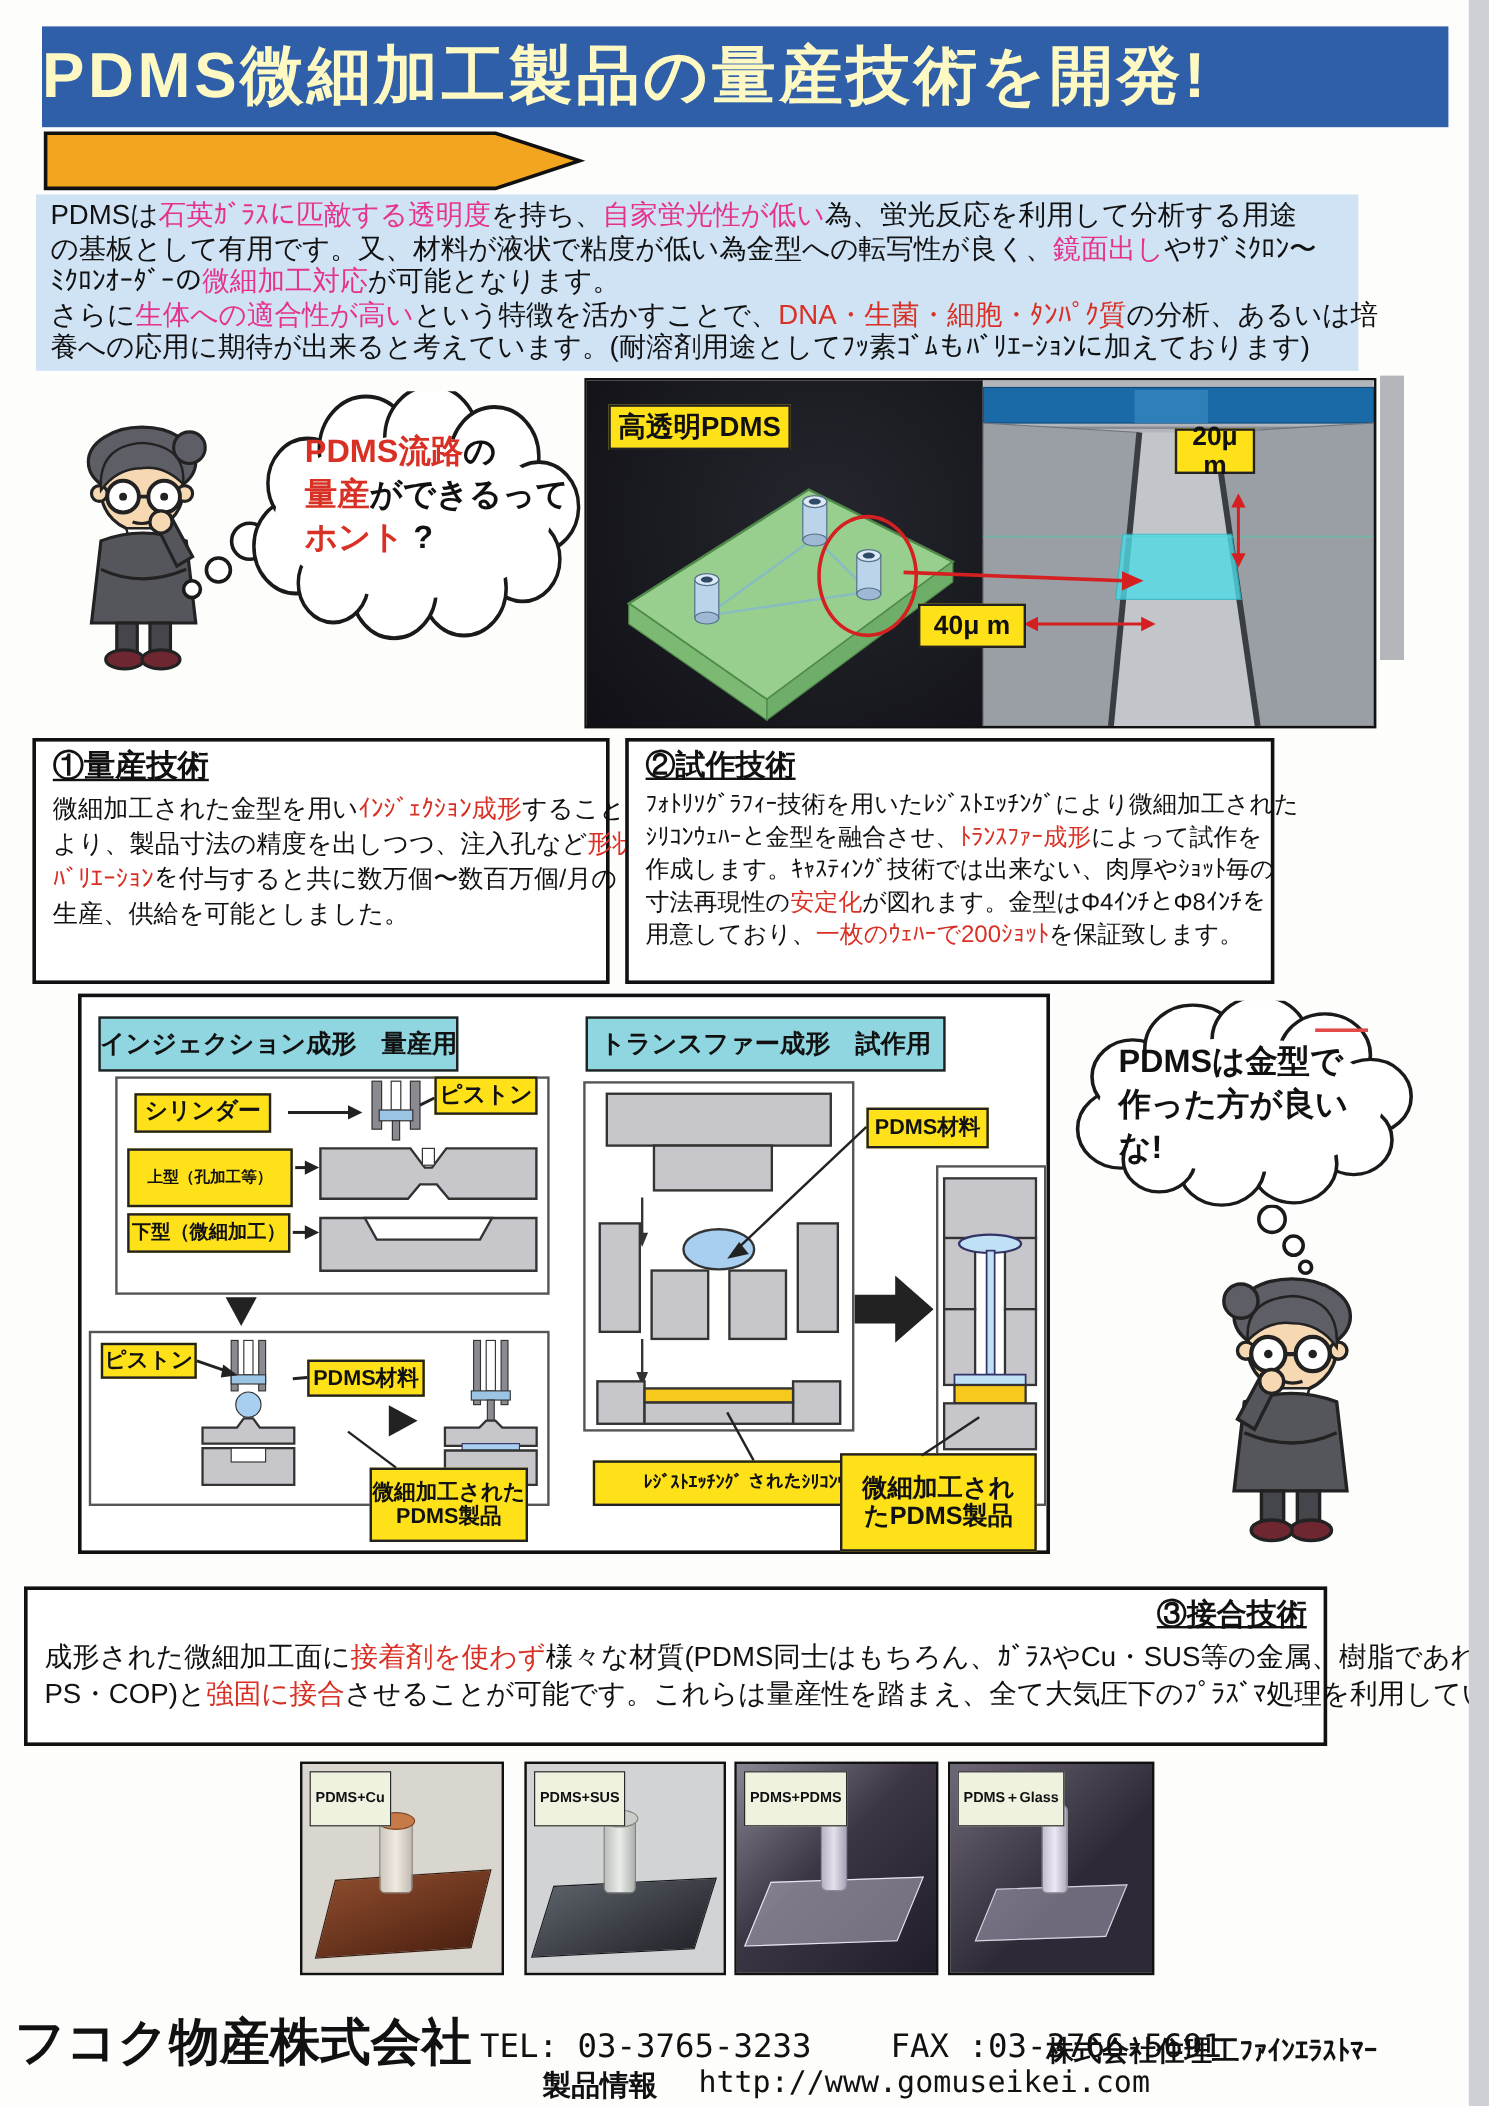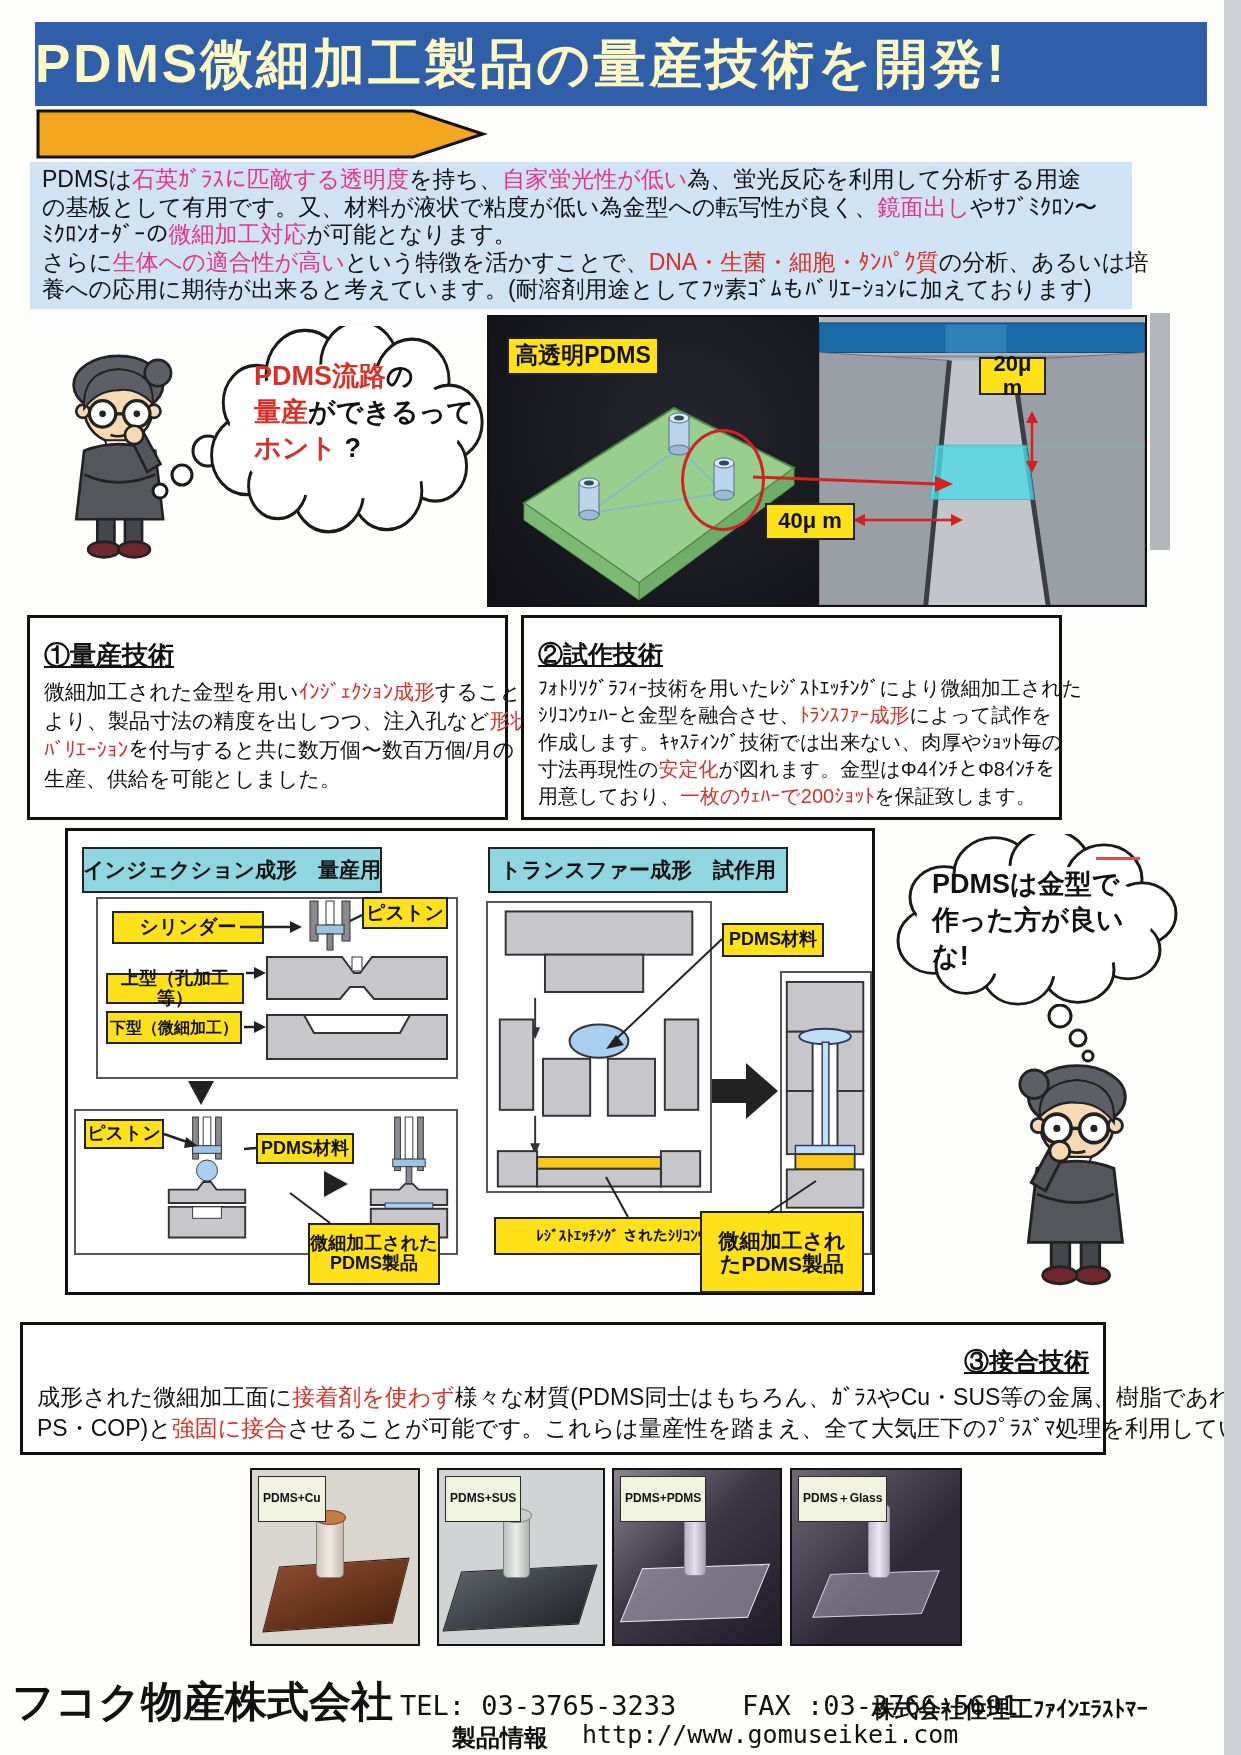--- a/index.html
+++ b/index.html
@@ -8,21 +8,21 @@
   .abs{position:absolute;}
   .seg-pink{color:#e5338d;}
   .seg-red{color:#d93025;}
   #banner{left:35px;top:22px;width:1172px;height:84px;background:#2e5fa8;}
   #banner .t{width:100%;text-align:left;line-height:84px;color:#fef9c3;font-weight:bold;
              font-size:53px;letter-spacing:3px;white-space:nowrap;}
   #feature-wrap{left:35px;top:108px;width:465px;height:52px;}
   #feature-text{left:52px;top:112px;font-size:35px;font-weight:bold;color:#111;white-space:nowrap;}
   #intro{left:30px;top:162px;width:1102px;height:147px;background:#cfe3f5;padding:4px 12px;box-sizing:border-box;}
   #intro div{font-size:23px;line-height:27.5px;font-weight:500;white-space:nowrap;}
-  .techbox{background:#fff;border:3px solid #111;box-sizing:border-box;padding:20px 14px;}
+  .techbox{background:#fff;border:3px solid #111;box-sizing:border-box;padding:3px 14px;}
   .techbox .title{font-weight:bold;text-decoration:underline;margin-bottom:4px;}
   #box1 .title{font-size:26px;}
   #box1 .bl{font-size:21px;line-height:29px;white-space:nowrap;}
   #box2 .title{font-size:25px;}
   #box2 .bl{font-size:20px;line-height:27px;white-space:nowrap;}
   #box3 .title{font-size:25px;text-align:right;}
   #box3 .bl{font-size:23px;line-height:31px;white-space:nowrap;}
   .ylab{background:#ffe11a;border:2px solid #222;box-sizing:border-box;display:flex;
         align-items:center;justify-content:center;font-weight:bold;text-align:center;line-height:1.1;}
   .cyanhead{background:#8fd6e0;border:2px solid #222;box-sizing:border-box;display:flex;
@@ -184,23 +184,23 @@
     <div class="bl"><span>作成します。ｷｬｽﾃｨﾝｸﾞ技術では出来ない、肉厚やｼｮｯﾄ毎の</span></div>
     <div class="bl"><span>寸法再現性の</span><span class="seg-red">安定化</span><span>が図れます。金型はΦ4ｲﾝﾁとΦ8ｲﾝﾁを</span></div>
     <div class="bl"><span>用意しており、</span><span class="seg-red">一枚のｳｪﾊｰで200ｼｮｯﾄ</span><span>を保証致します。</span></div>
   </div>
 
   <div class="abs" id="dbox">
     <div class="cyanhead abs" style="left:14px;top:16px;width:300px;height:46px;">インジェクション成形　量産用</div>
     <div class="cyanhead abs" style="left:420px;top:16px;width:300px;height:46px;">トランスファー成形　試作用</div>
 
     <div class="subbox abs" style="left:28px;top:66px;width:362px;height:182px;"></div>
-    <div class="ylab abs" style="left:44px;top:80px;width:152px;height:33px;font-size:19px;">シリンダー</div>
+    <div class="ylab abs" style="left:44px;top:80px;width:114px;height:33px;font-size:19px;">シリンダー</div>
     <div class="ylab abs" style="left:294px;top:66px;width:86px;height:32px;font-size:19px;">ピストン</div>
-    <div class="ylab abs" style="left:38px;top:126px;width:138px;height:31px;font-size:18px;margin-top:16px;">上型（孔加工等）</div>
+    <div class="ylab abs" style="left:38px;top:126px;width:138px;height:49px;font-size:13px;">上型（孔加工等）</div>
     <div class="ylab abs" style="left:38px;top:180px;width:136px;height:33px;font-size:16px;">下型（微細加工）</div>
     <svg class="abs" style="left:232px;top:68px;width:60px;height:54px;" viewBox="0 0 60 54">
       <rect x="10" y="2" width="8" height="40" fill="#8a8a90" stroke="#333"></rect>
       <rect x="42" y="2" width="8" height="40" fill="#8a8a90" stroke="#333"></rect>
       <rect x="26" y="2" width="8" height="24" fill="#fff" stroke="#333"></rect>
       <rect x="16" y="26" width="28" height="9" fill="#9cc4e4" stroke="#333"></rect>
       <rect x="27" y="35" width="6" height="16" fill="#8a8a90" stroke="#333"></rect>
     </svg>
     <svg class="abs" style="left:196px;top:120px;width:186px;height:54px;" viewBox="0 0 186 54">
       <path d="M3,6 H78 L90,22 H96 L108,6 H183 V48 H110 L100,36 H86 L76,48 H3 Z" fill="#c7c7cb" stroke="#333" stroke-width="2"></path>

